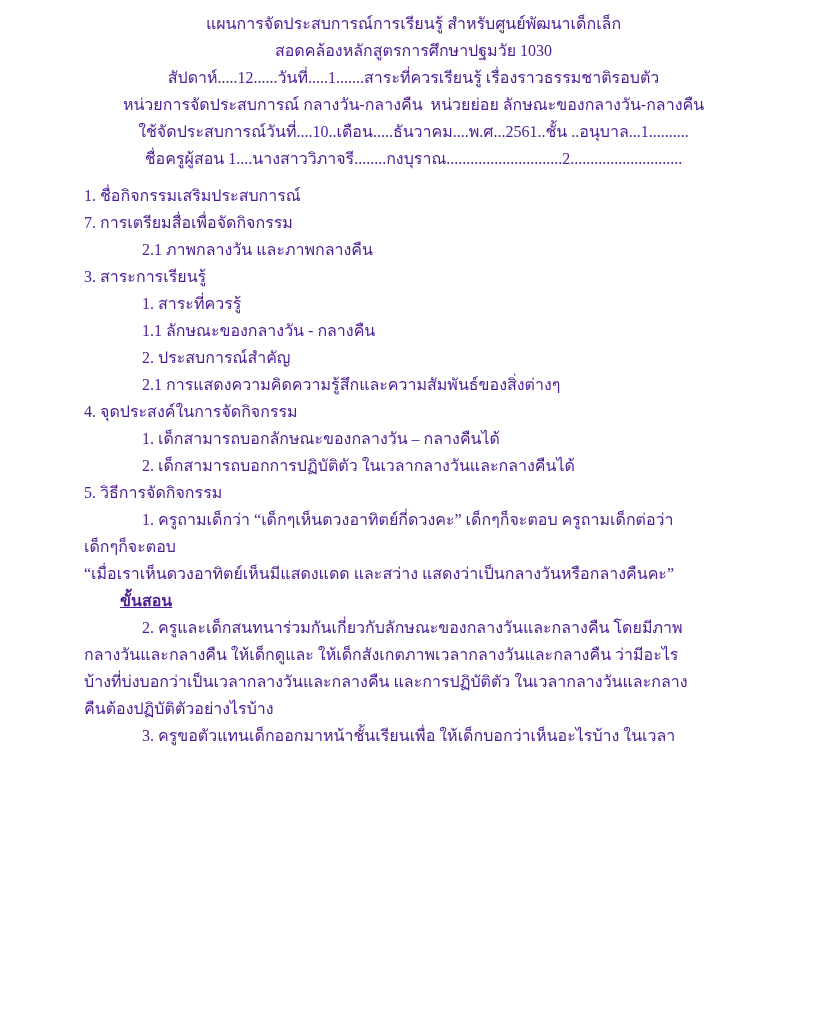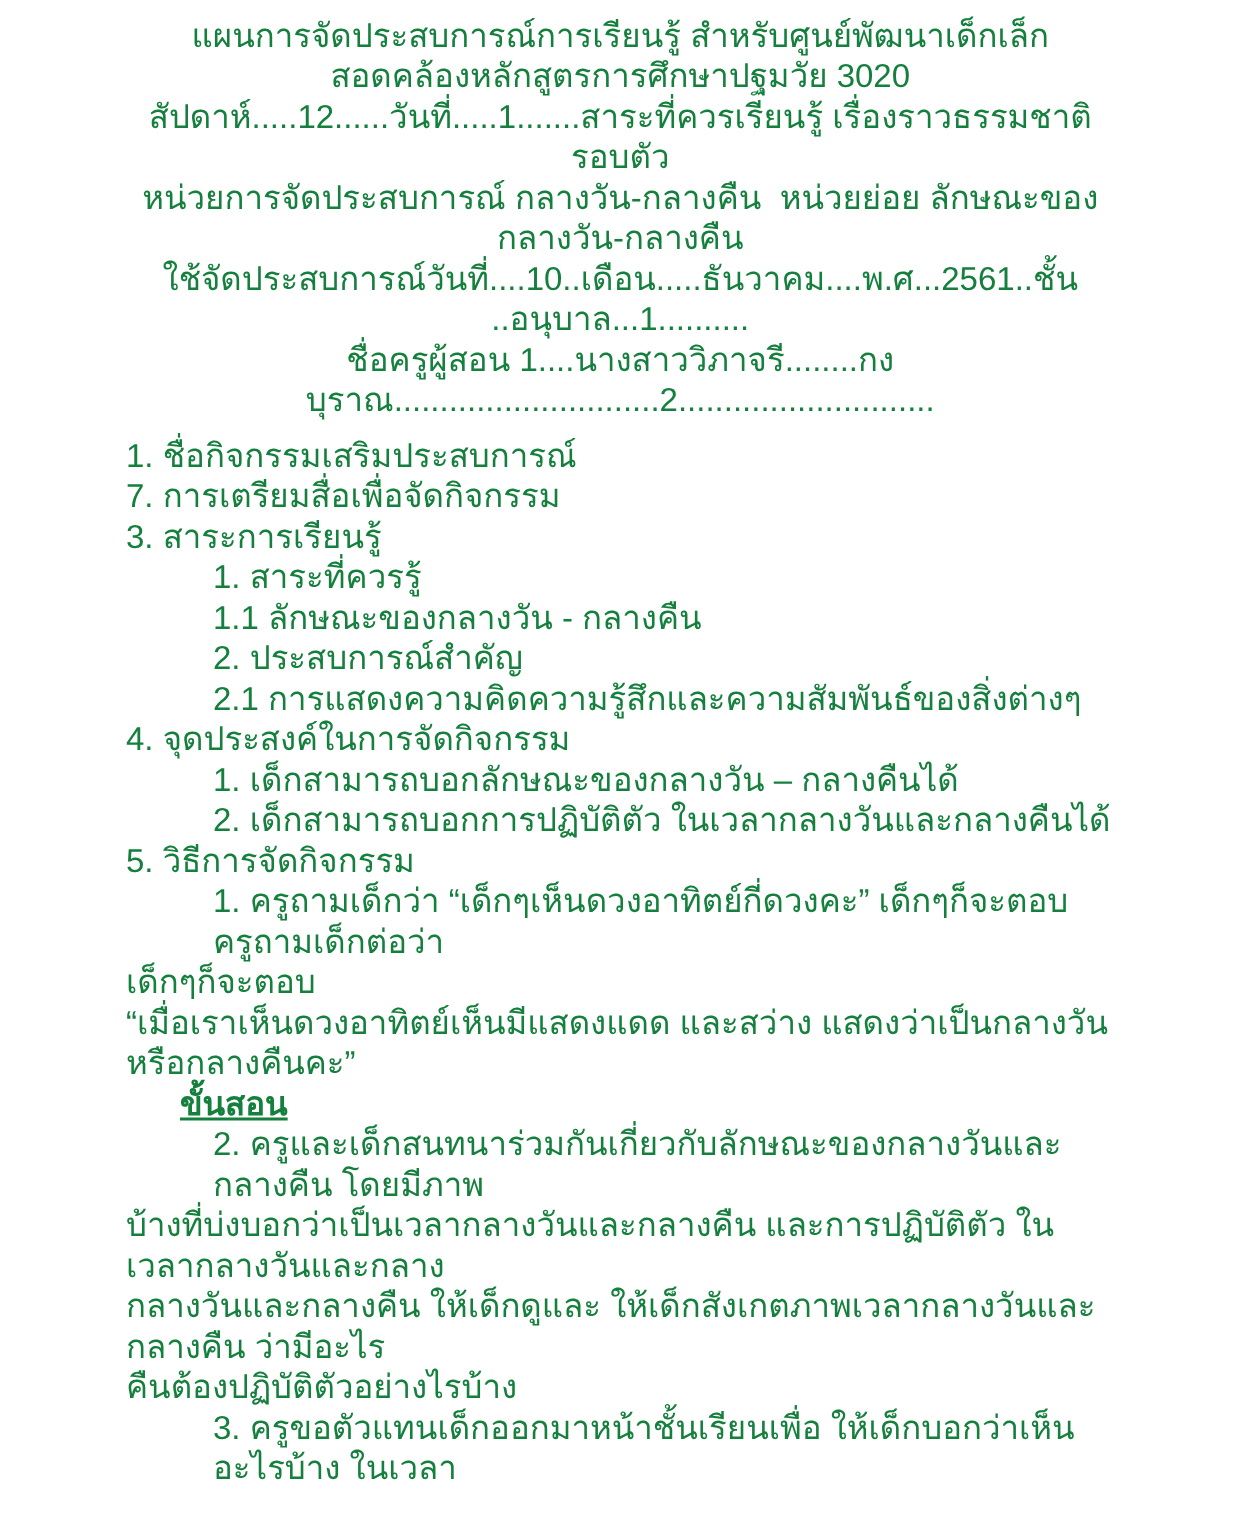--- a/index.html
+++ b/index.html
@@ -2,23 +2,23 @@
 <html><head>
 <meta charset="utf-8">
 <style>
   * { box-sizing: border-box; }
   html, body { margin: 0; padding: 0; background: #ffffff; }
   .page {
     position: relative;
     width: 823px;
     height: 1024px;
     background: #ffffff;
-    color: #15803d;
-    font-family: Liberation Sans, sans-serif;
-    font-size: 22px;
+    color: #4c1d95;
+    font-family: Liberation Serif, serif;
+    font-size: 16px;
     line-height: 27px;
     padding: 10px 80px 0 84px;
     overflow: hidden;
   }
   .header { text-align: center; }
   .hline { white-space: pre-wrap; }
   .doc-body { margin-top: 10px; }
   .line { white-space: pre-wrap; }
   .i1 { padding-left: 58px; }
   .ih {
@@ -27,44 +27,45 @@
     text-decoration: underline;
   }
 </style>
 </head>
 <body>
 
 <div class="page">
 
   <div class="header">
     <div class="hline">แผนการจัดประสบการณ์การเรียนรู้ สำหรับศูนย์พัฒนาเด็กเล็ก</div>
-    <div class="hline">สอดคล้องหลักสูตรการศึกษาปฐมวัย 3020</div>
+    <div class="hline">สอดคล้องหลักสูตรการศึกษาปฐมวัย 1030</div>
     <div class="hline">สัปดาห์.....12......วันที่.....1.......สาระที่ควรเรียนรู้ เรื่องราวธรรมชาติรอบตัว</div>
     <div class="hline">หน่วยการจัดประสบการณ์ กลางวัน-กลางคืน  หน่วยย่อย ลักษณะของกลางวัน-กลางคืน</div>
     <div class="hline">ใช้จัดประสบการณ์วันที่....10..เดือน.....ธันวาคม....พ.ศ...2561..ชั้น ..อนุบาล...1..........</div>
     <div class="hline">ชื่อครูผู้สอน 1....นางสาววิภาจรี........กงบุราณ.............................2............................</div>
   </div>
 
   <div class="doc-body">
     <div class="line">1. ชื่อกิจกรรมเสริมประสบการณ์</div>
     <div class="line">7. การเตรียมสื่อเพื่อจัดกิจกรรม</div>
+    <div class="line i1">2.1 ภาพกลางวัน และภาพกลางคืน</div>
     <div class="line">3. สาระการเรียนรู้</div>
     <div class="line i1">1. สาระที่ควรรู้</div>
     <div class="line i1">1.1 ลักษณะของกลางวัน - กลางคืน</div>
     <div class="line i1">2. ประสบการณ์สำคัญ</div>
     <div class="line i1">2.1 การแสดงความคิดความรู้สึกและความสัมพันธ์ของสิ่งต่างๆ</div>
     <div class="line">4. จุดประสงค์ในการจัดกิจกรรม</div>
     <div class="line i1">1. เด็กสามารถบอกลักษณะของกลางวัน – กลางคืนได้</div>
     <div class="line i1">2. เด็กสามารถบอกการปฏิบัติตัว ในเวลากลางวันและกลางคืนได้</div>
     <div class="line">5. วิธีการจัดกิจกรรม</div>
     <div class="line i1">1. ครูถามเด็กว่า “เด็กๆเห็นดวงอาทิตย์กี่ดวงคะ” เด็กๆก็จะตอบ ครูถามเด็กต่อว่า</div>
     <div class="line">เด็กๆก็จะตอบ</div>
     <div class="line">“เมื่อเราเห็นดวงอาทิตย์เห็นมีแสดงแดด และสว่าง แสดงว่าเป็นกลางวันหรือกลางคืนคะ”</div>
     <div class="line ih">ขั้นสอน</div>
     <div class="line i1">2. ครูและเด็กสนทนาร่วมกันเกี่ยวกับลักษณะของกลางวันและกลางคืน โดยมีภาพ</div>
+    <div class="line">กลางวันและกลางคืน ให้เด็กดูและ ให้เด็กสังเกตภาพเวลากลางวันและกลางคืน ว่ามีอะไร</div>
     <div class="line">บ้างที่บ่งบอกว่าเป็นเวลากลางวันและกลางคืน และการปฏิบัติตัว ในเวลากลางวันและกลาง</div>
-    <div class="line">กลางวันและกลางคืน ให้เด็กดูและ ให้เด็กสังเกตภาพเวลากลางวันและกลางคืน ว่ามีอะไร</div>
     <div class="line">คืนต้องปฏิบัติตัวอย่างไรบ้าง</div>
     <div class="line i1">3. ครูขอตัวแทนเด็กออกมาหน้าชั้นเรียนเพื่อ ให้เด็กบอกว่าเห็นอะไรบ้าง ในเวลา</div>
 
   </div>
 
 </div>
 
 </body></html>

